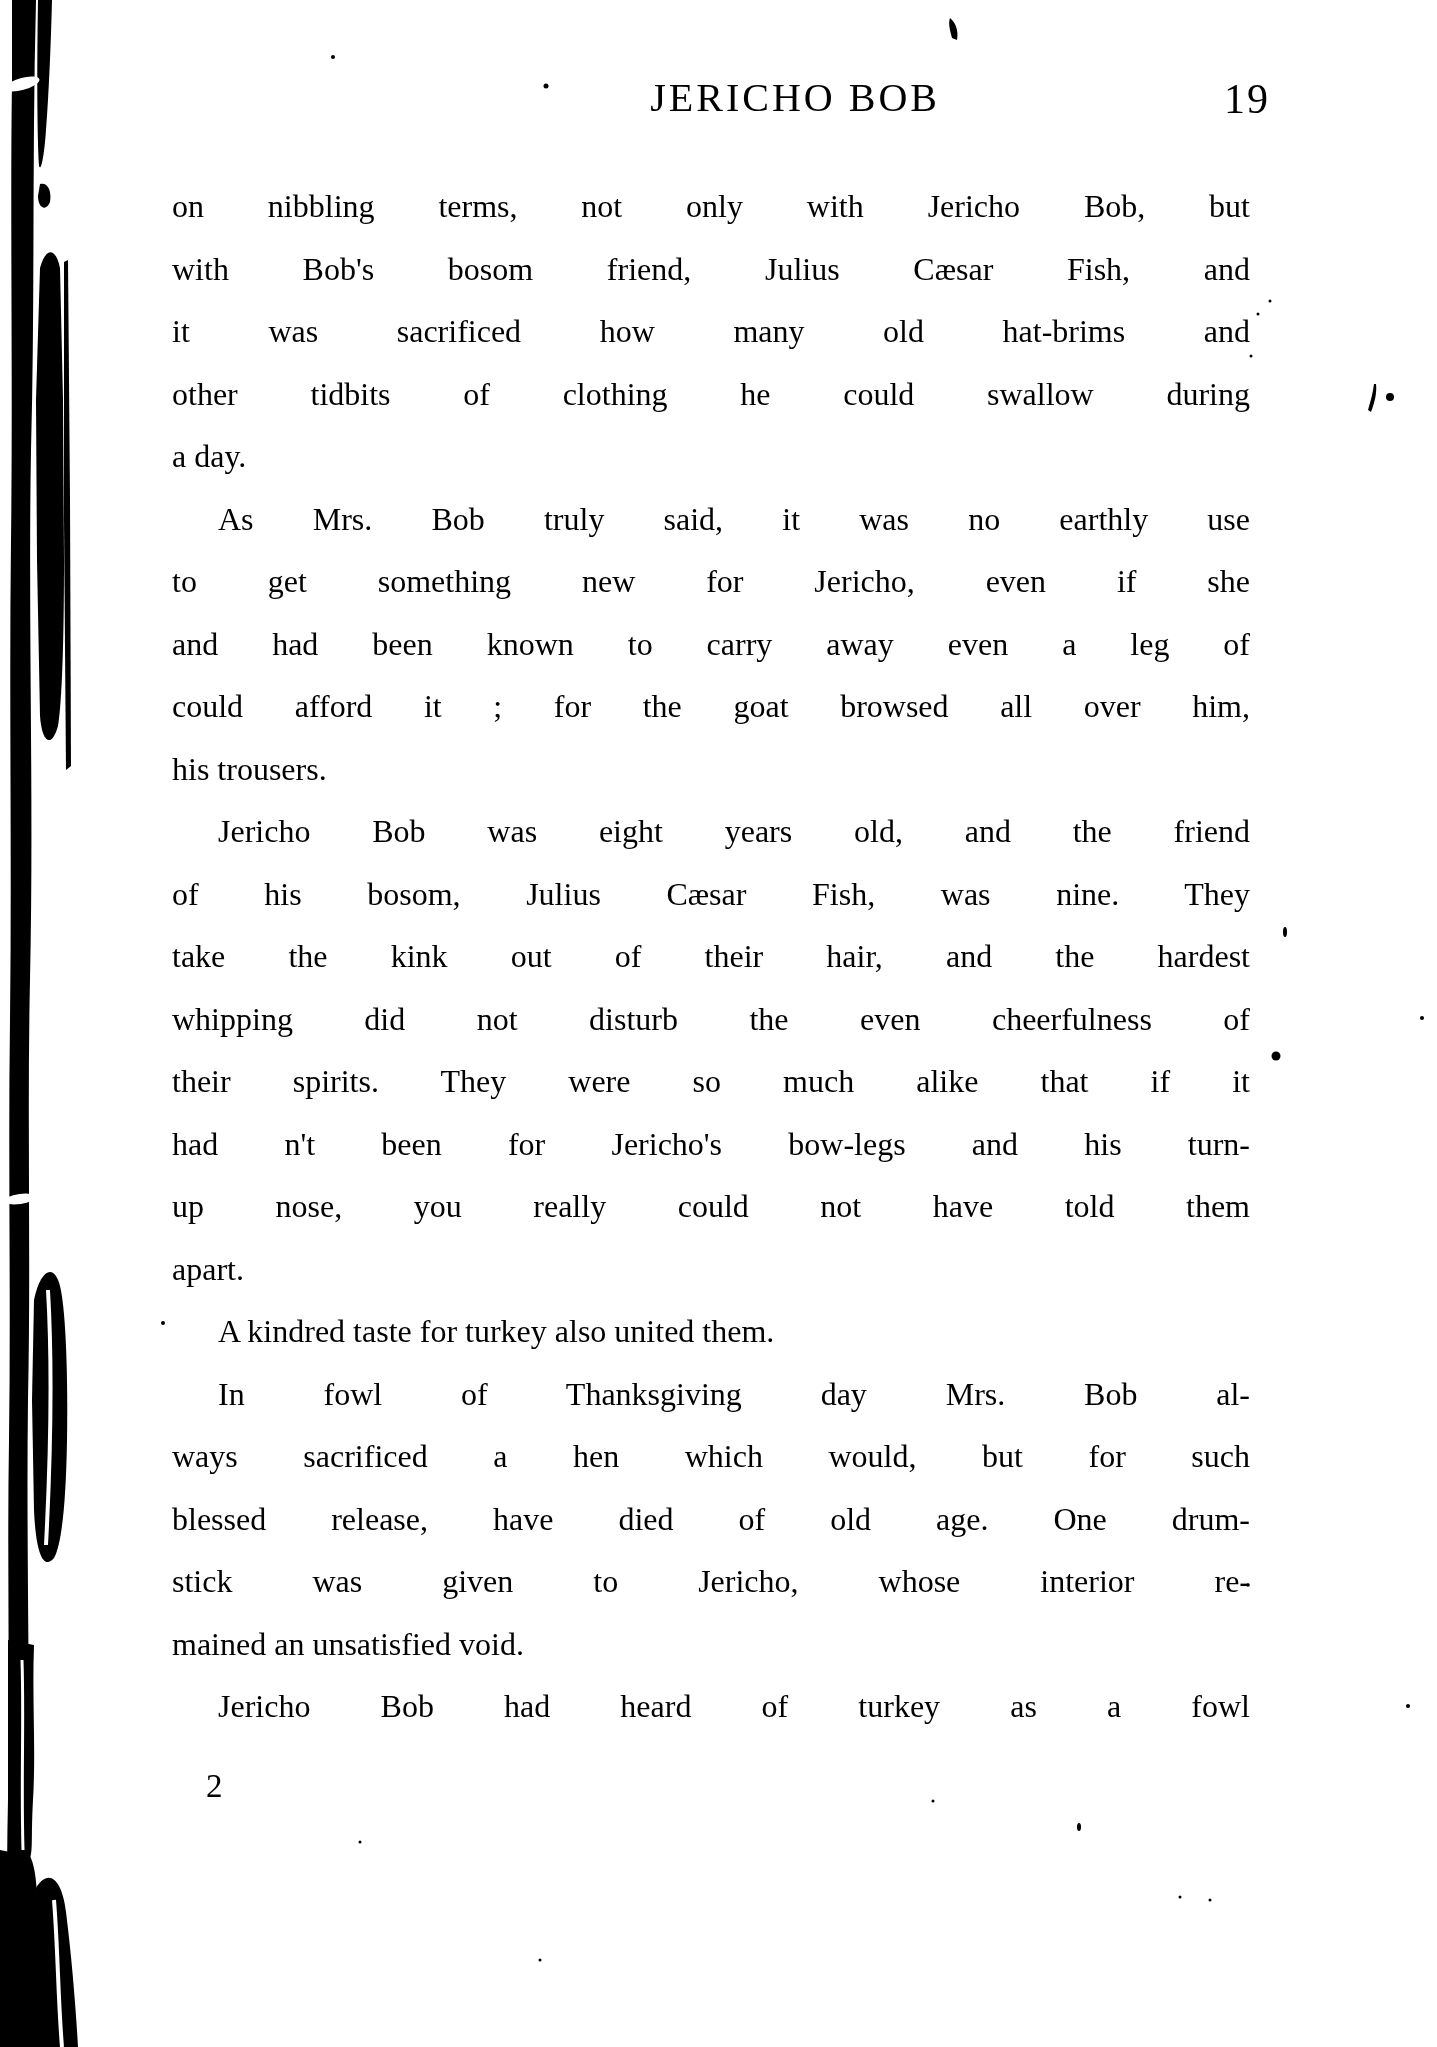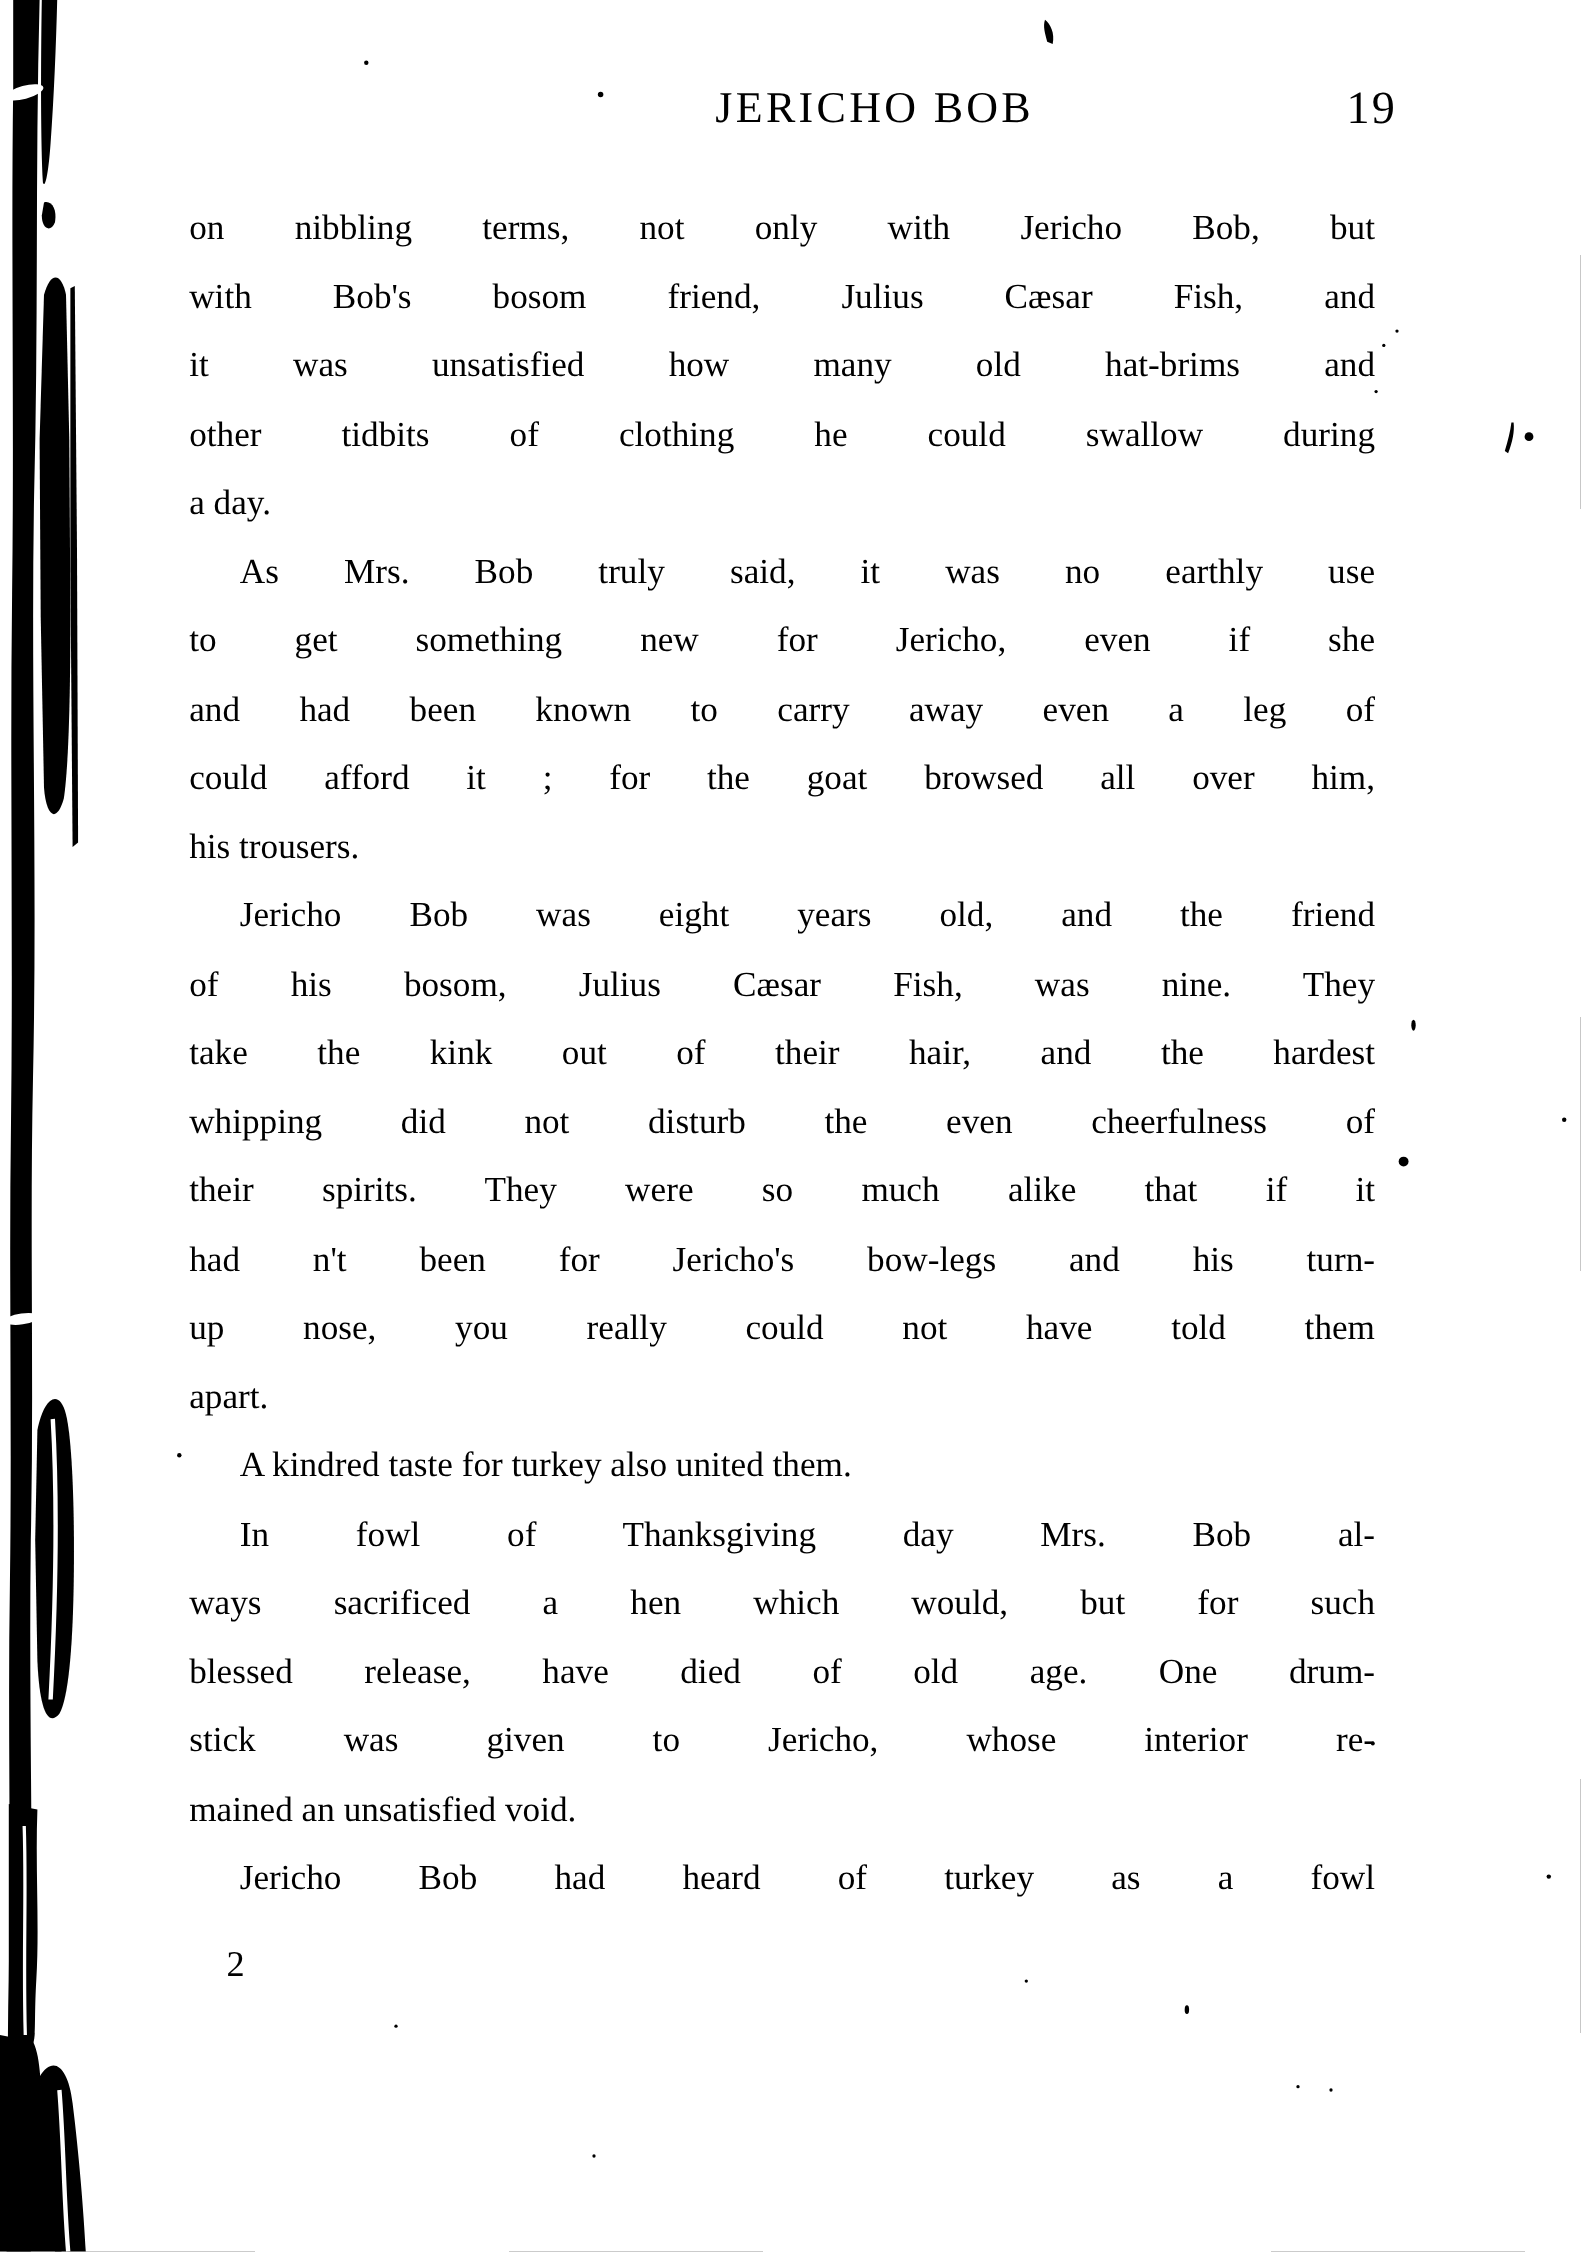--- a/index.html
+++ b/index.html
@@ -99,21 +99,21 @@
   </svg>
 
   <div class="running-head">
     <span>JERICHO BOB</span>
   </div>
   <div class="page-number">19</div>
 
   <div class="body-text" id="body-text">
       <div class="tline just">on nibbling terms, not only with Jericho Bob, but</div>
       <div class="tline just">with Bob's bosom friend, Julius Cæsar Fish, and</div>
-      <div class="tline just">it was unsatisfied how many old hat-brims and</div>
+      <div class="tline just">it was sacrificed how many old hat-brims and</div>
       <div class="tline just">other tidbits of clothing he could swallow during</div>
       <div class="tline">a day.</div>
       <div class="tline just indent">As Mrs. Bob truly said, it was no earthly use</div>
       <div class="tline just">to get something new for Jericho, even if she</div>
       <div class="tline just">and had been known to carry away even a leg of</div>
       <div class="tline just">could afford it ; for the goat browsed all over him,</div>
       <div class="tline">his trousers.</div>
       <div class="tline just indent">Jericho Bob was eight years old, and the friend</div>
       <div class="tline just">of his bosom, Julius Cæsar Fish, was nine. They</div>
       <div class="tline just">take the kink out of their hair, and the hardest</div>

